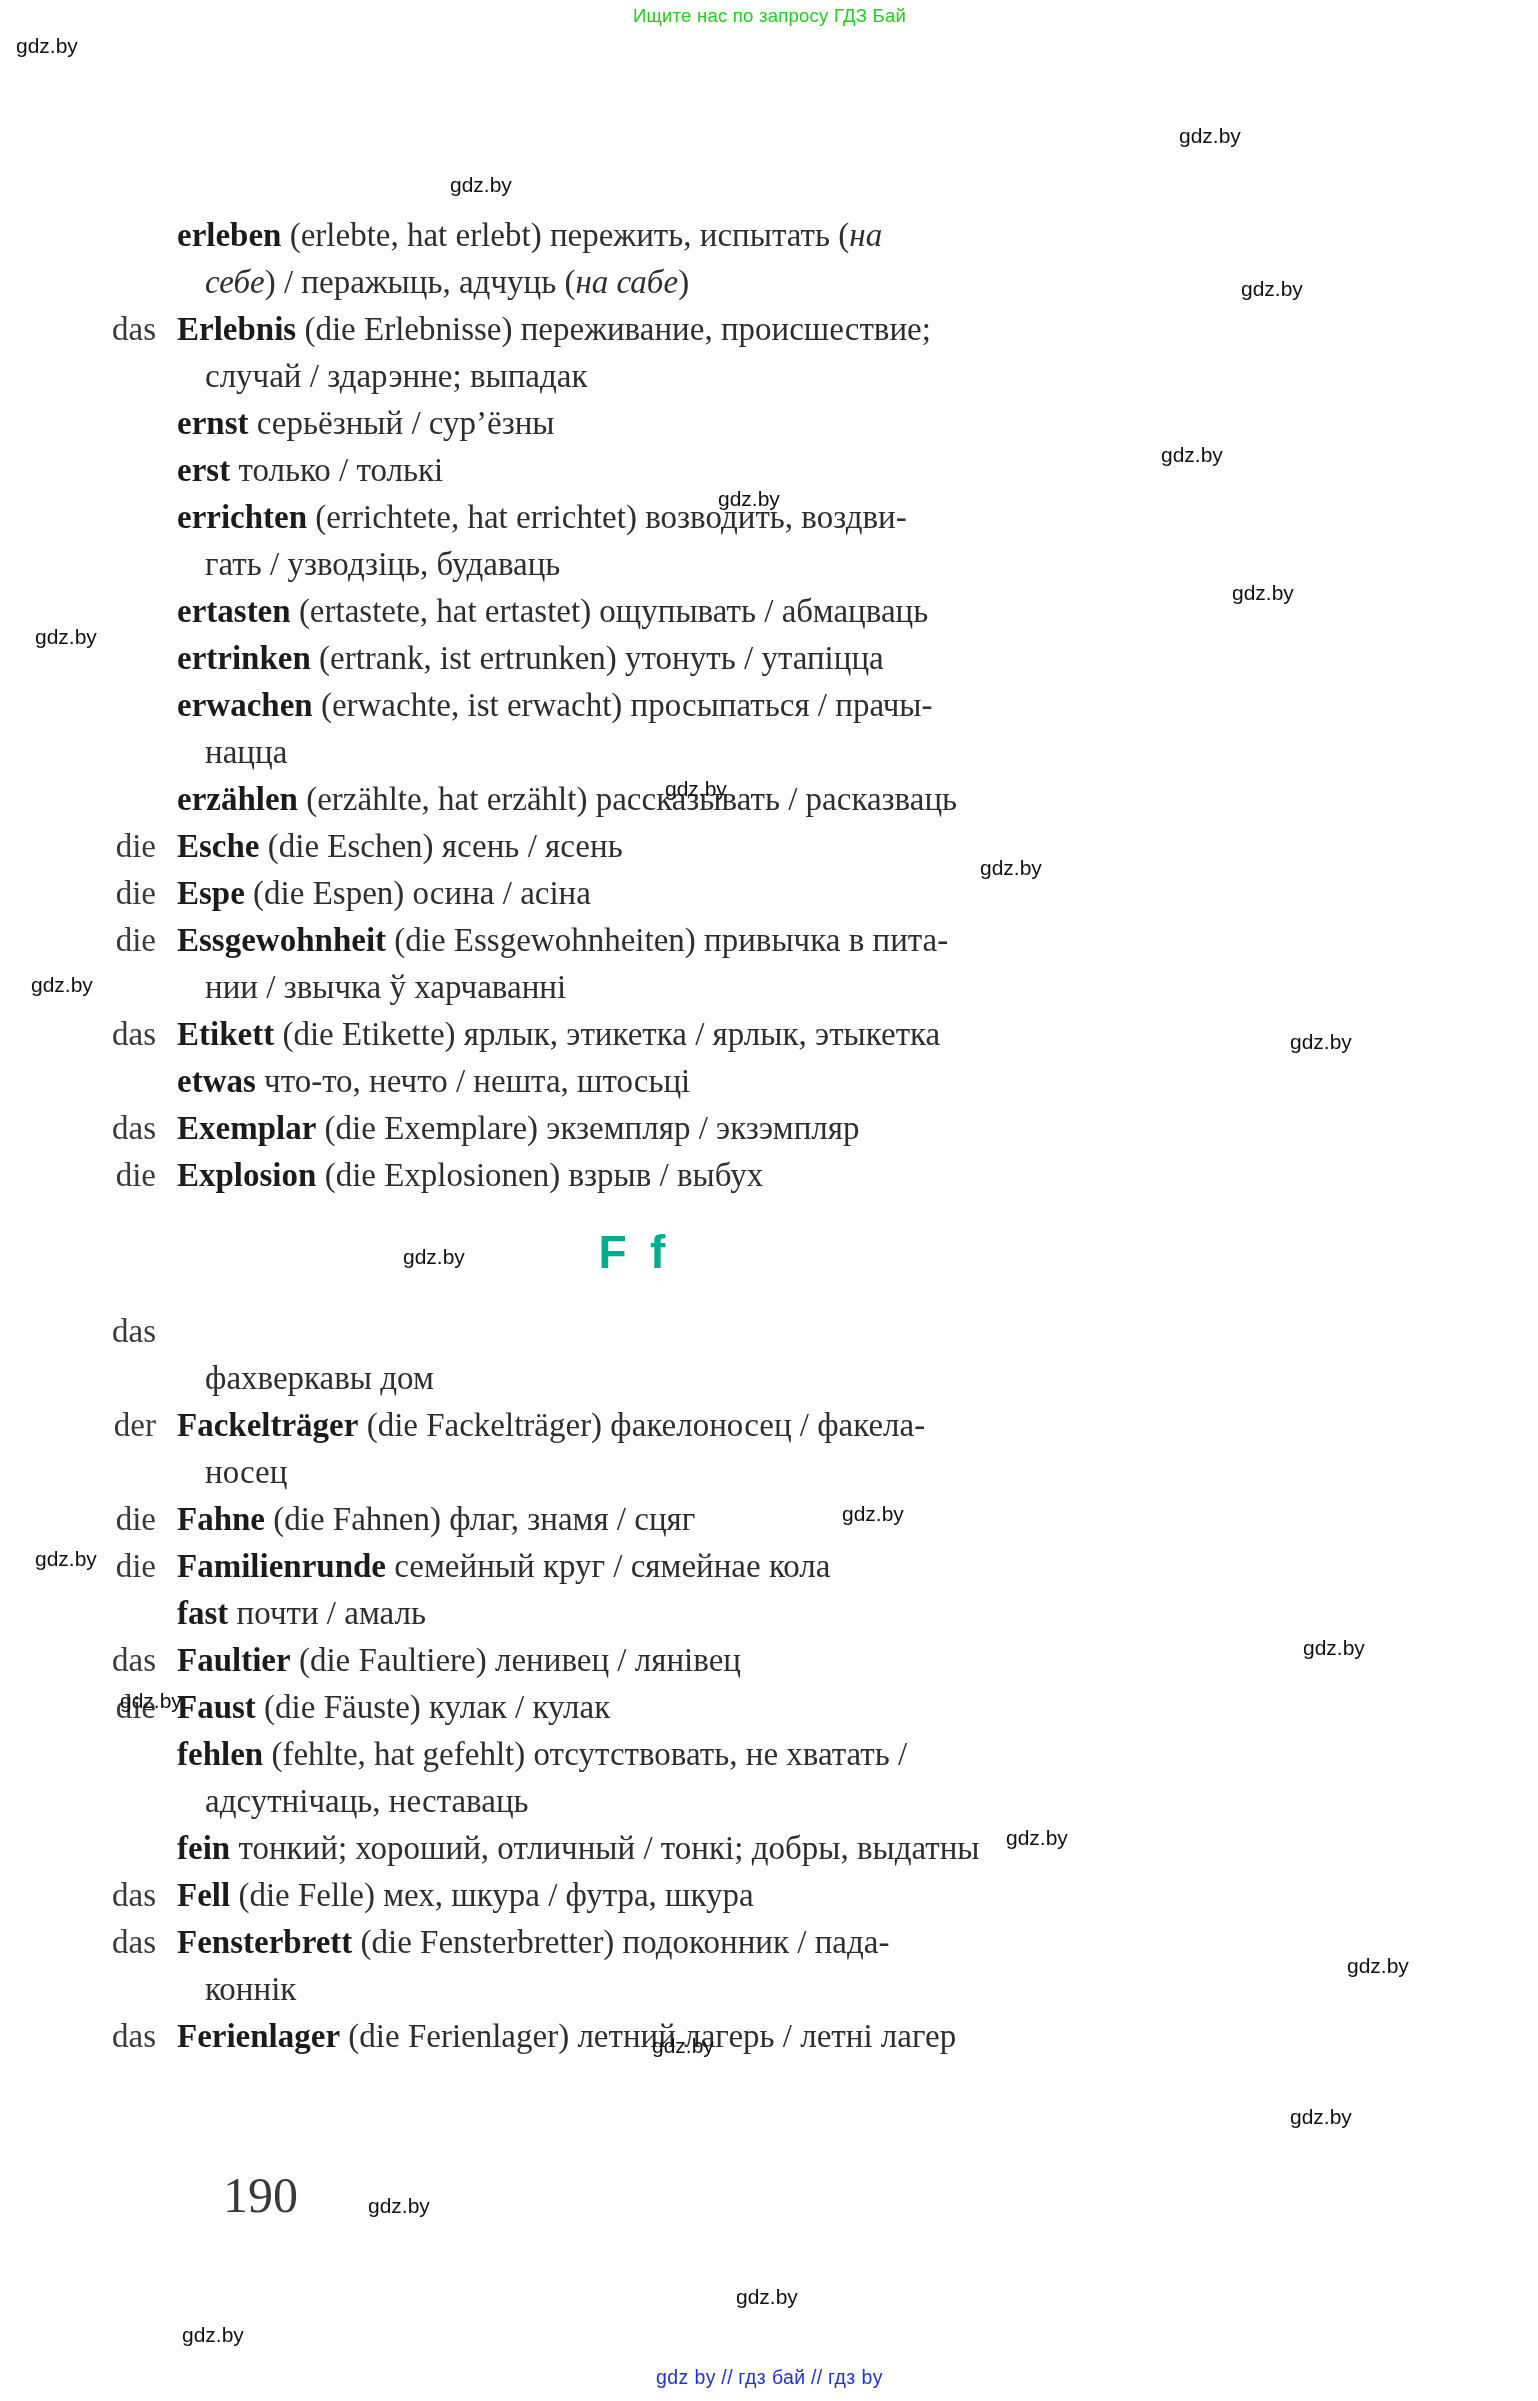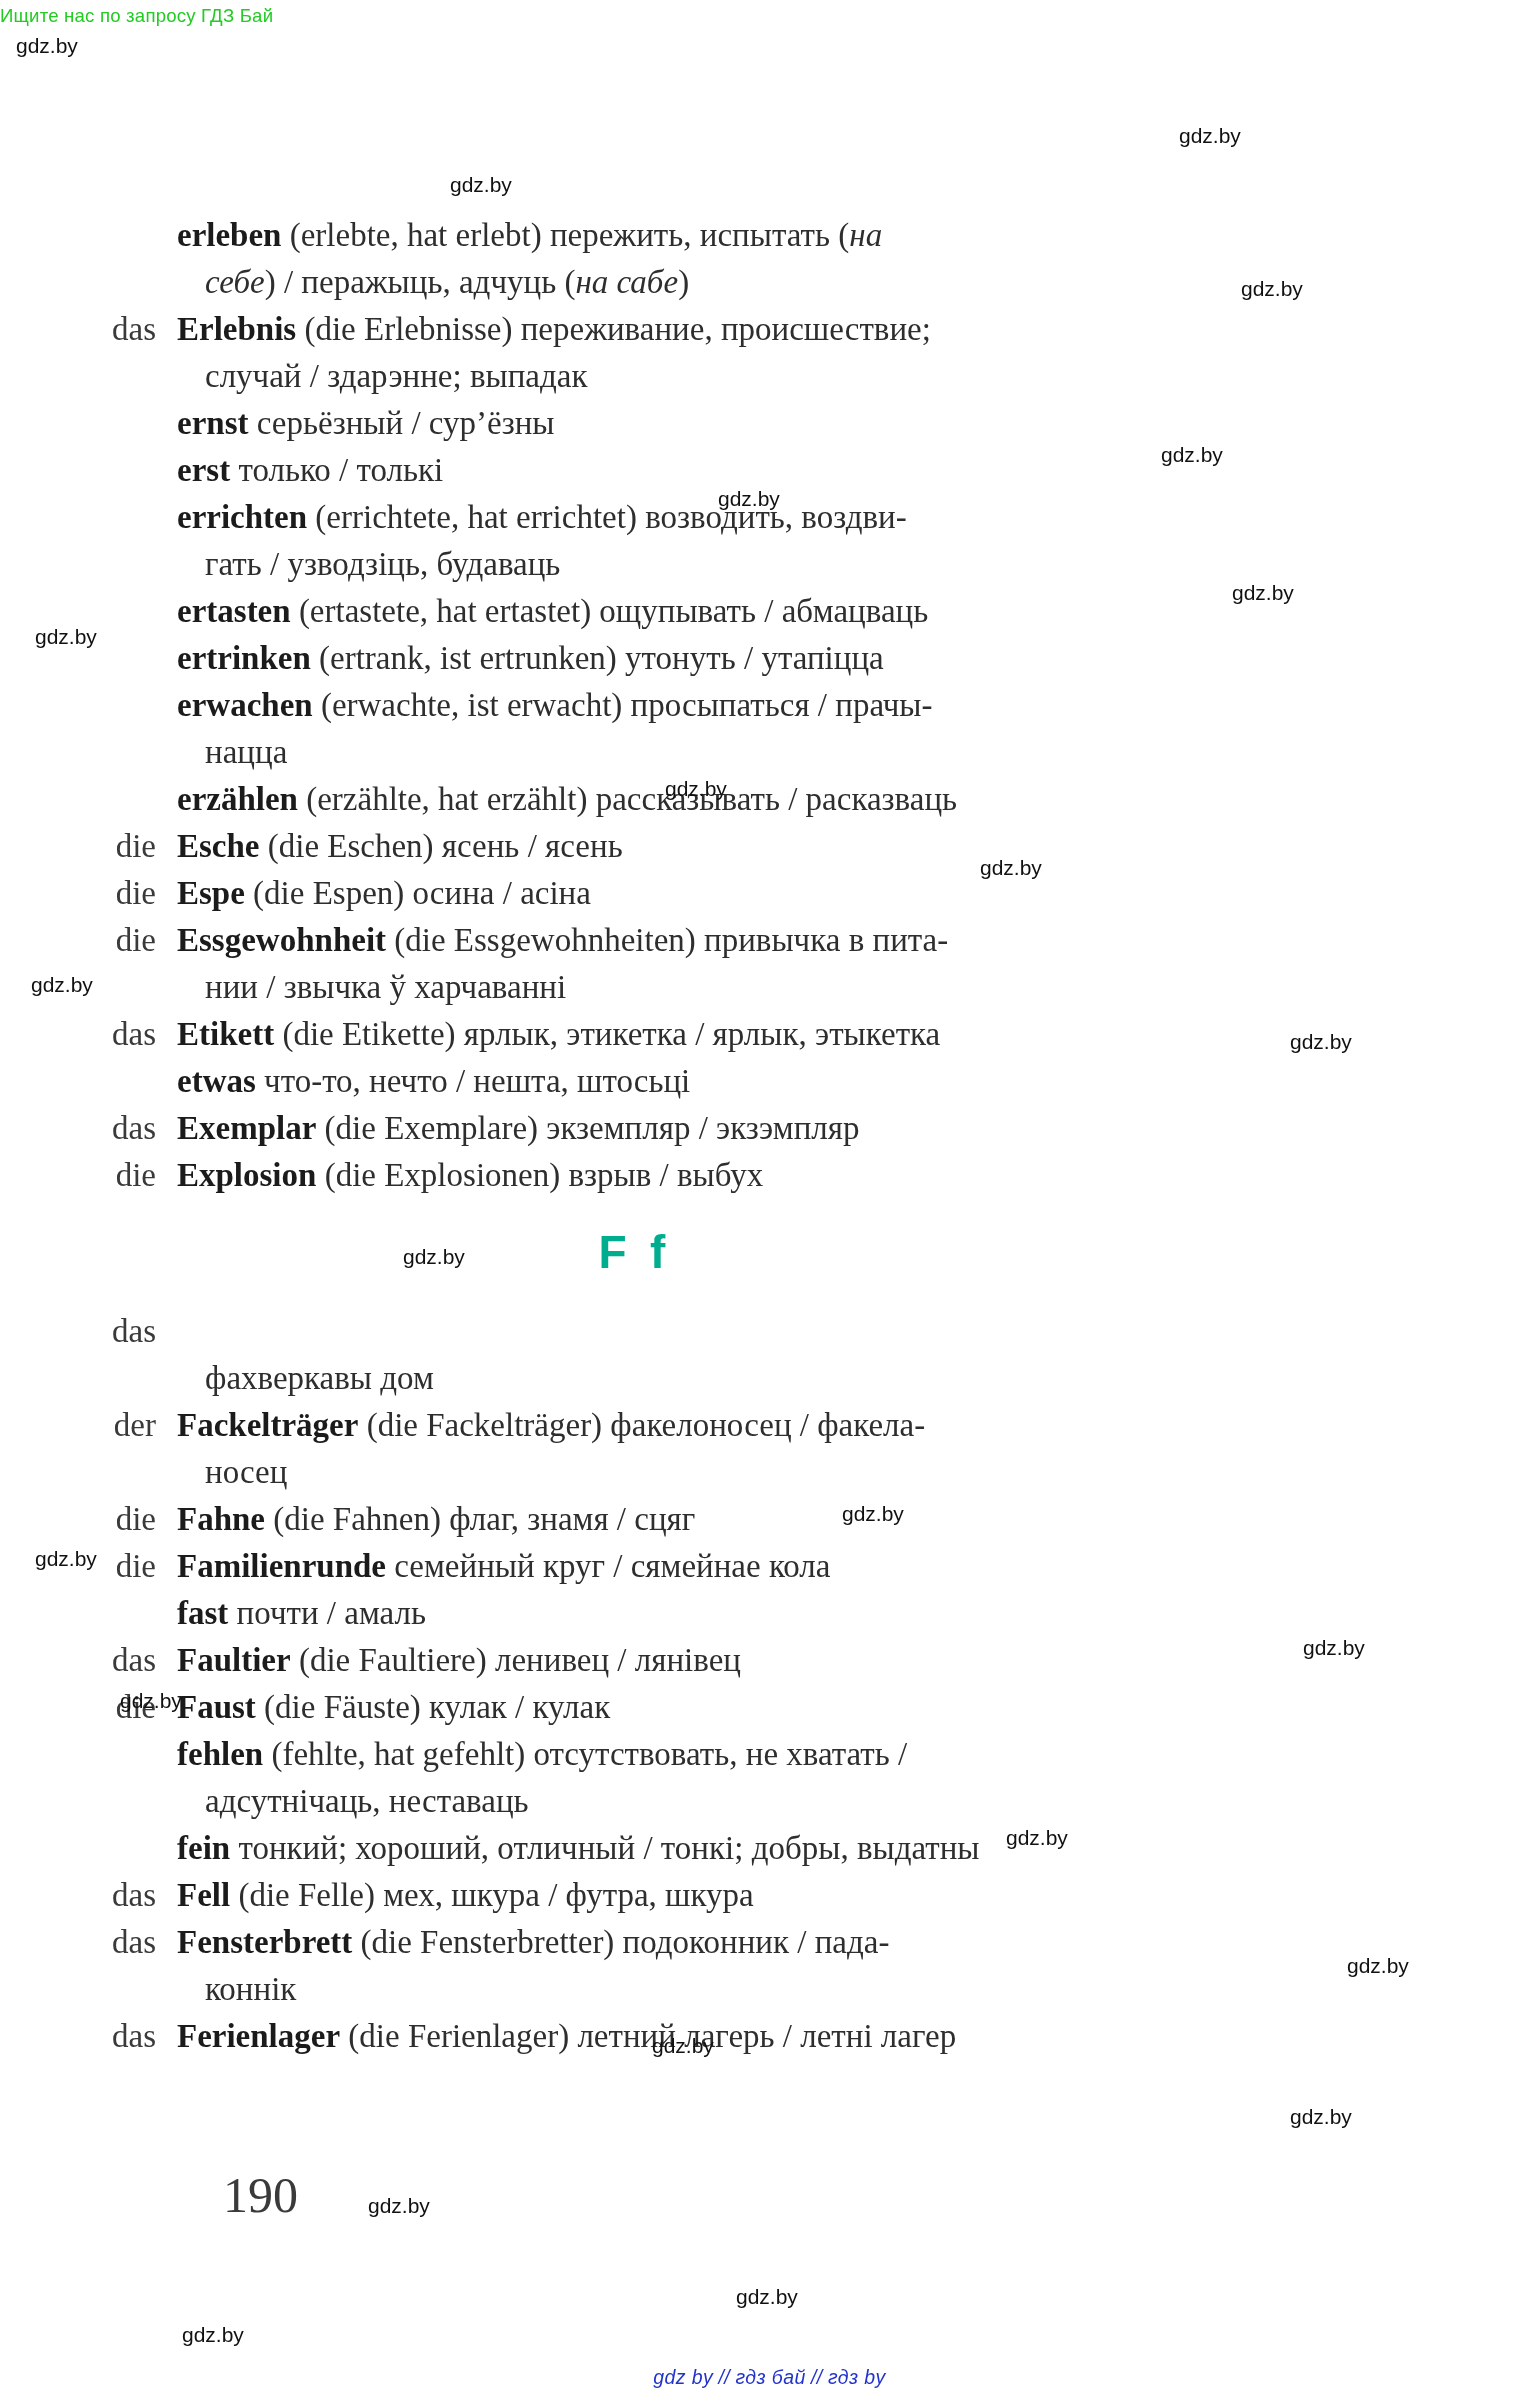--- a/index.html
+++ b/index.html
@@ -14,20 +14,21 @@
     font-family: "Liberation Serif", "DejaVu Serif", serif;
     overflow: hidden;
   }
 
   
   .promo-header {
     position: absolute;
     top: 0;
     left: 0;
     width: 1539px;
+    text-align: center;
     font-family: "Liberation Sans", sans-serif;
     font-size: 18.6px;
     color: #22cc22;
     padding-top: 5.3px;
     letter-spacing: 0.2px;
   }
 
   
   .page-body {
     position: absolute;
@@ -107,21 +108,21 @@
     position: absolute;
     bottom: 12.4px;
     left: 0;
     width: 1539px;
     text-align: center;
     font-family: "Liberation Sans", sans-serif;
     font-size: 19.5px;
     color: #2233cc;
     letter-spacing: 0.4px;
   }
-  .footer-links span { margin: 0 2.7px; font-style: italic; }
+  .footer-links span { margin: 0 2.7px; }
 
   
   .wm {
     position: absolute;
     font-family: "Liberation Sans", sans-serif;
     font-size: 21px;
     color: #111111;
     white-space: nowrap;
     pointer-events: none;
   }

